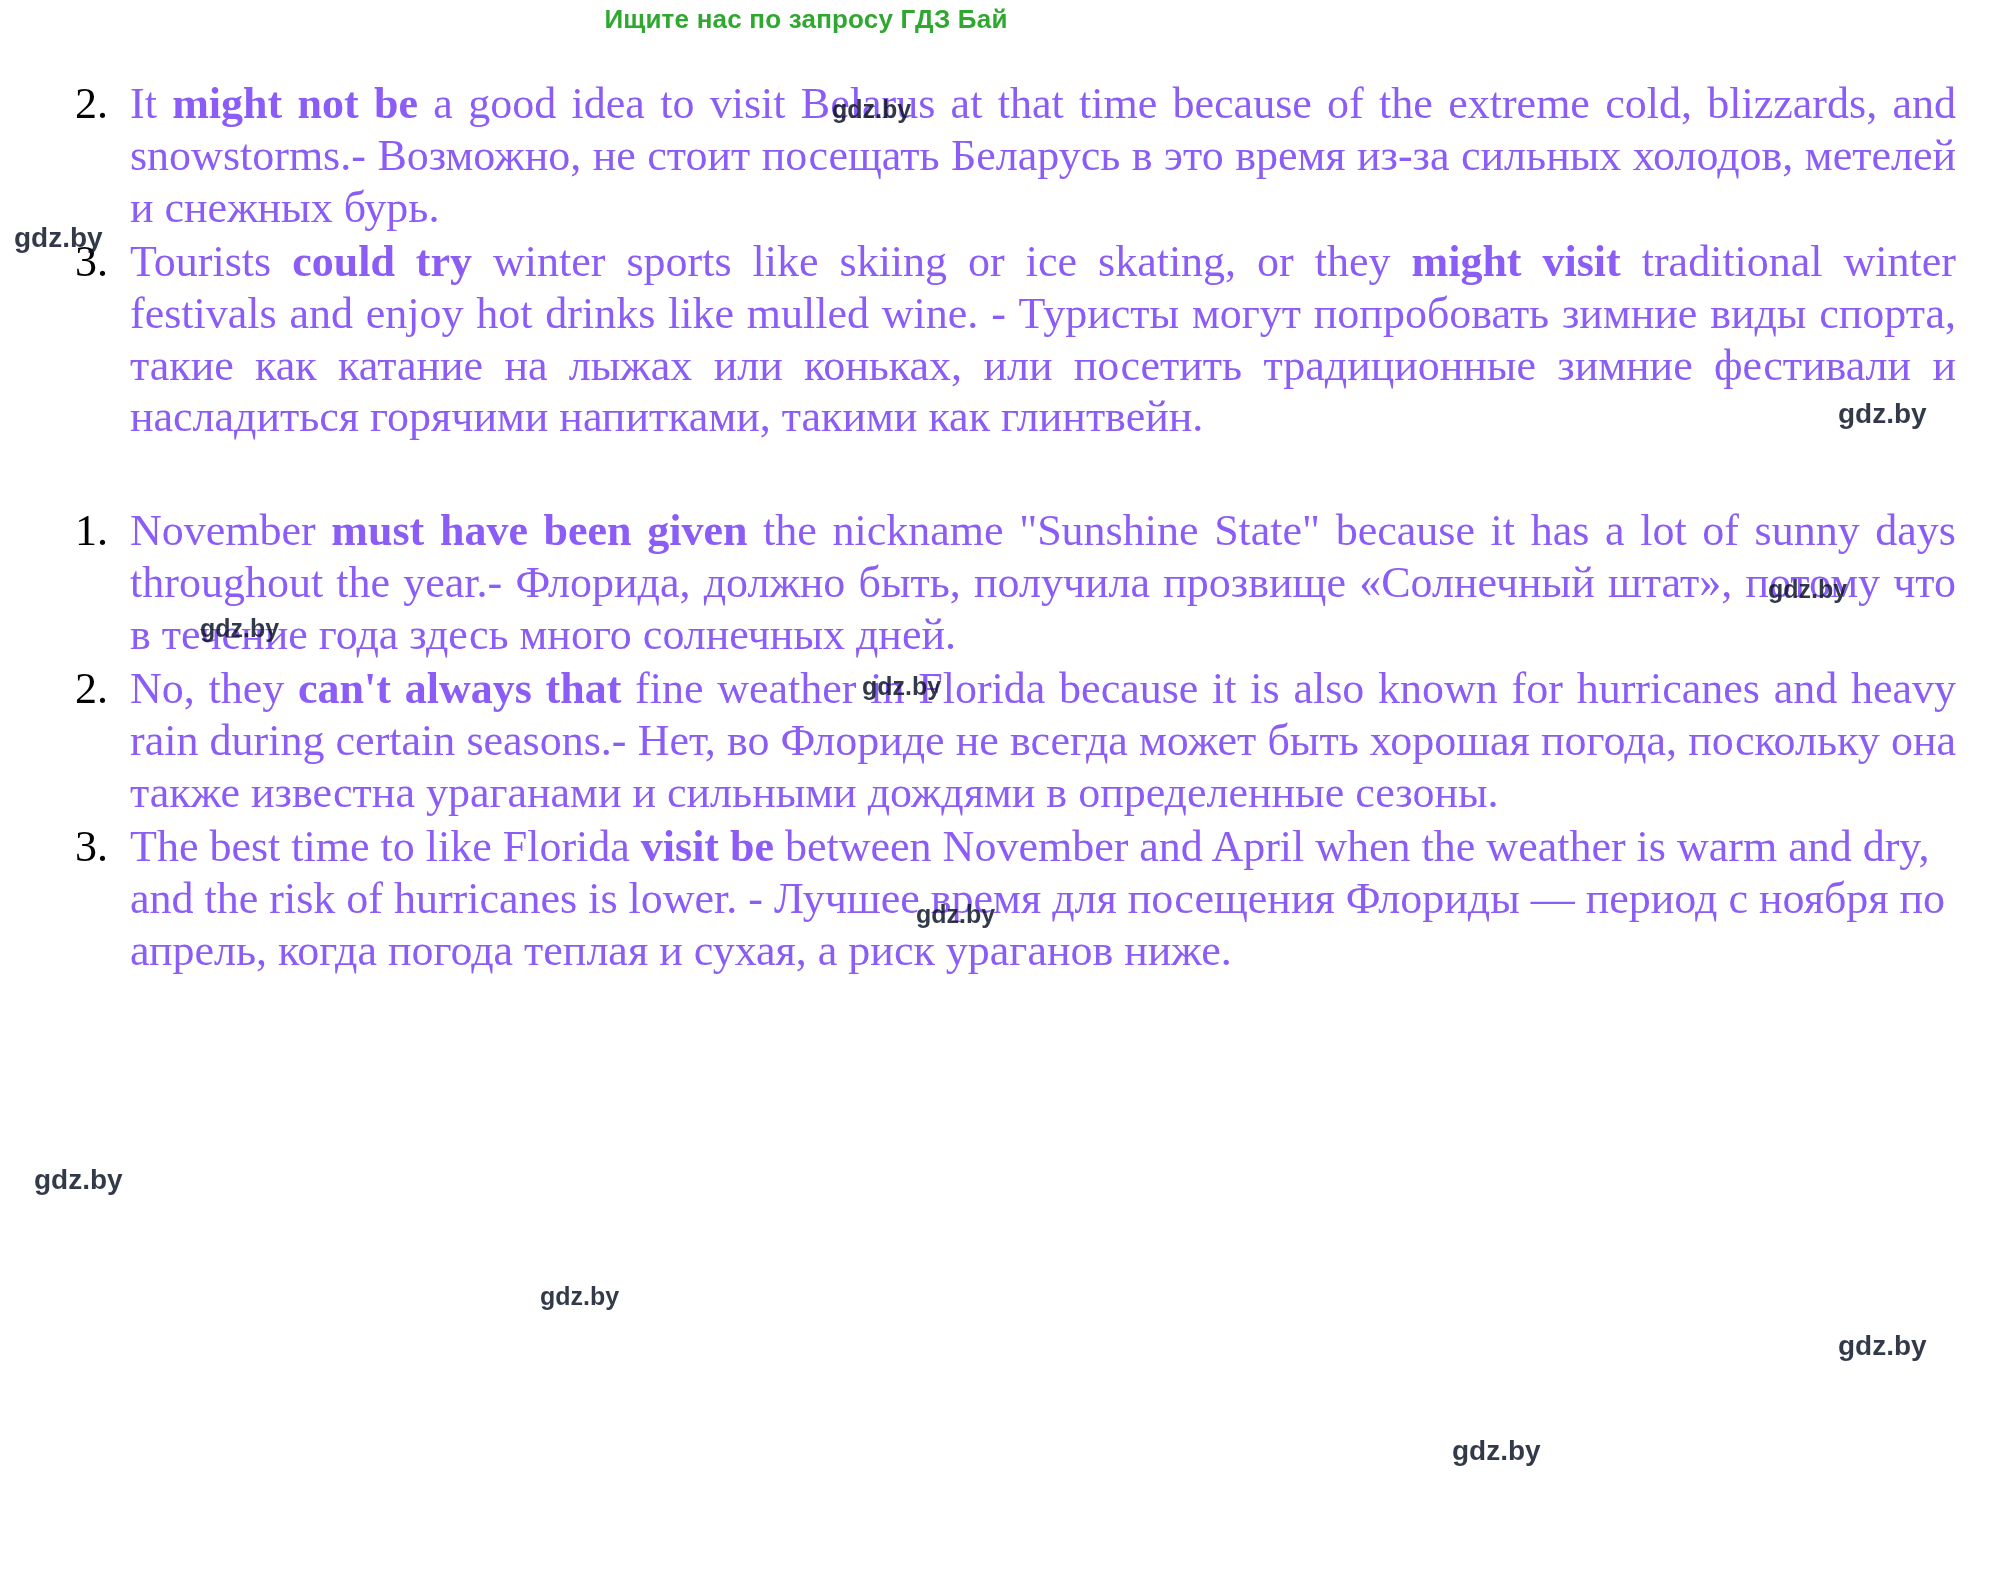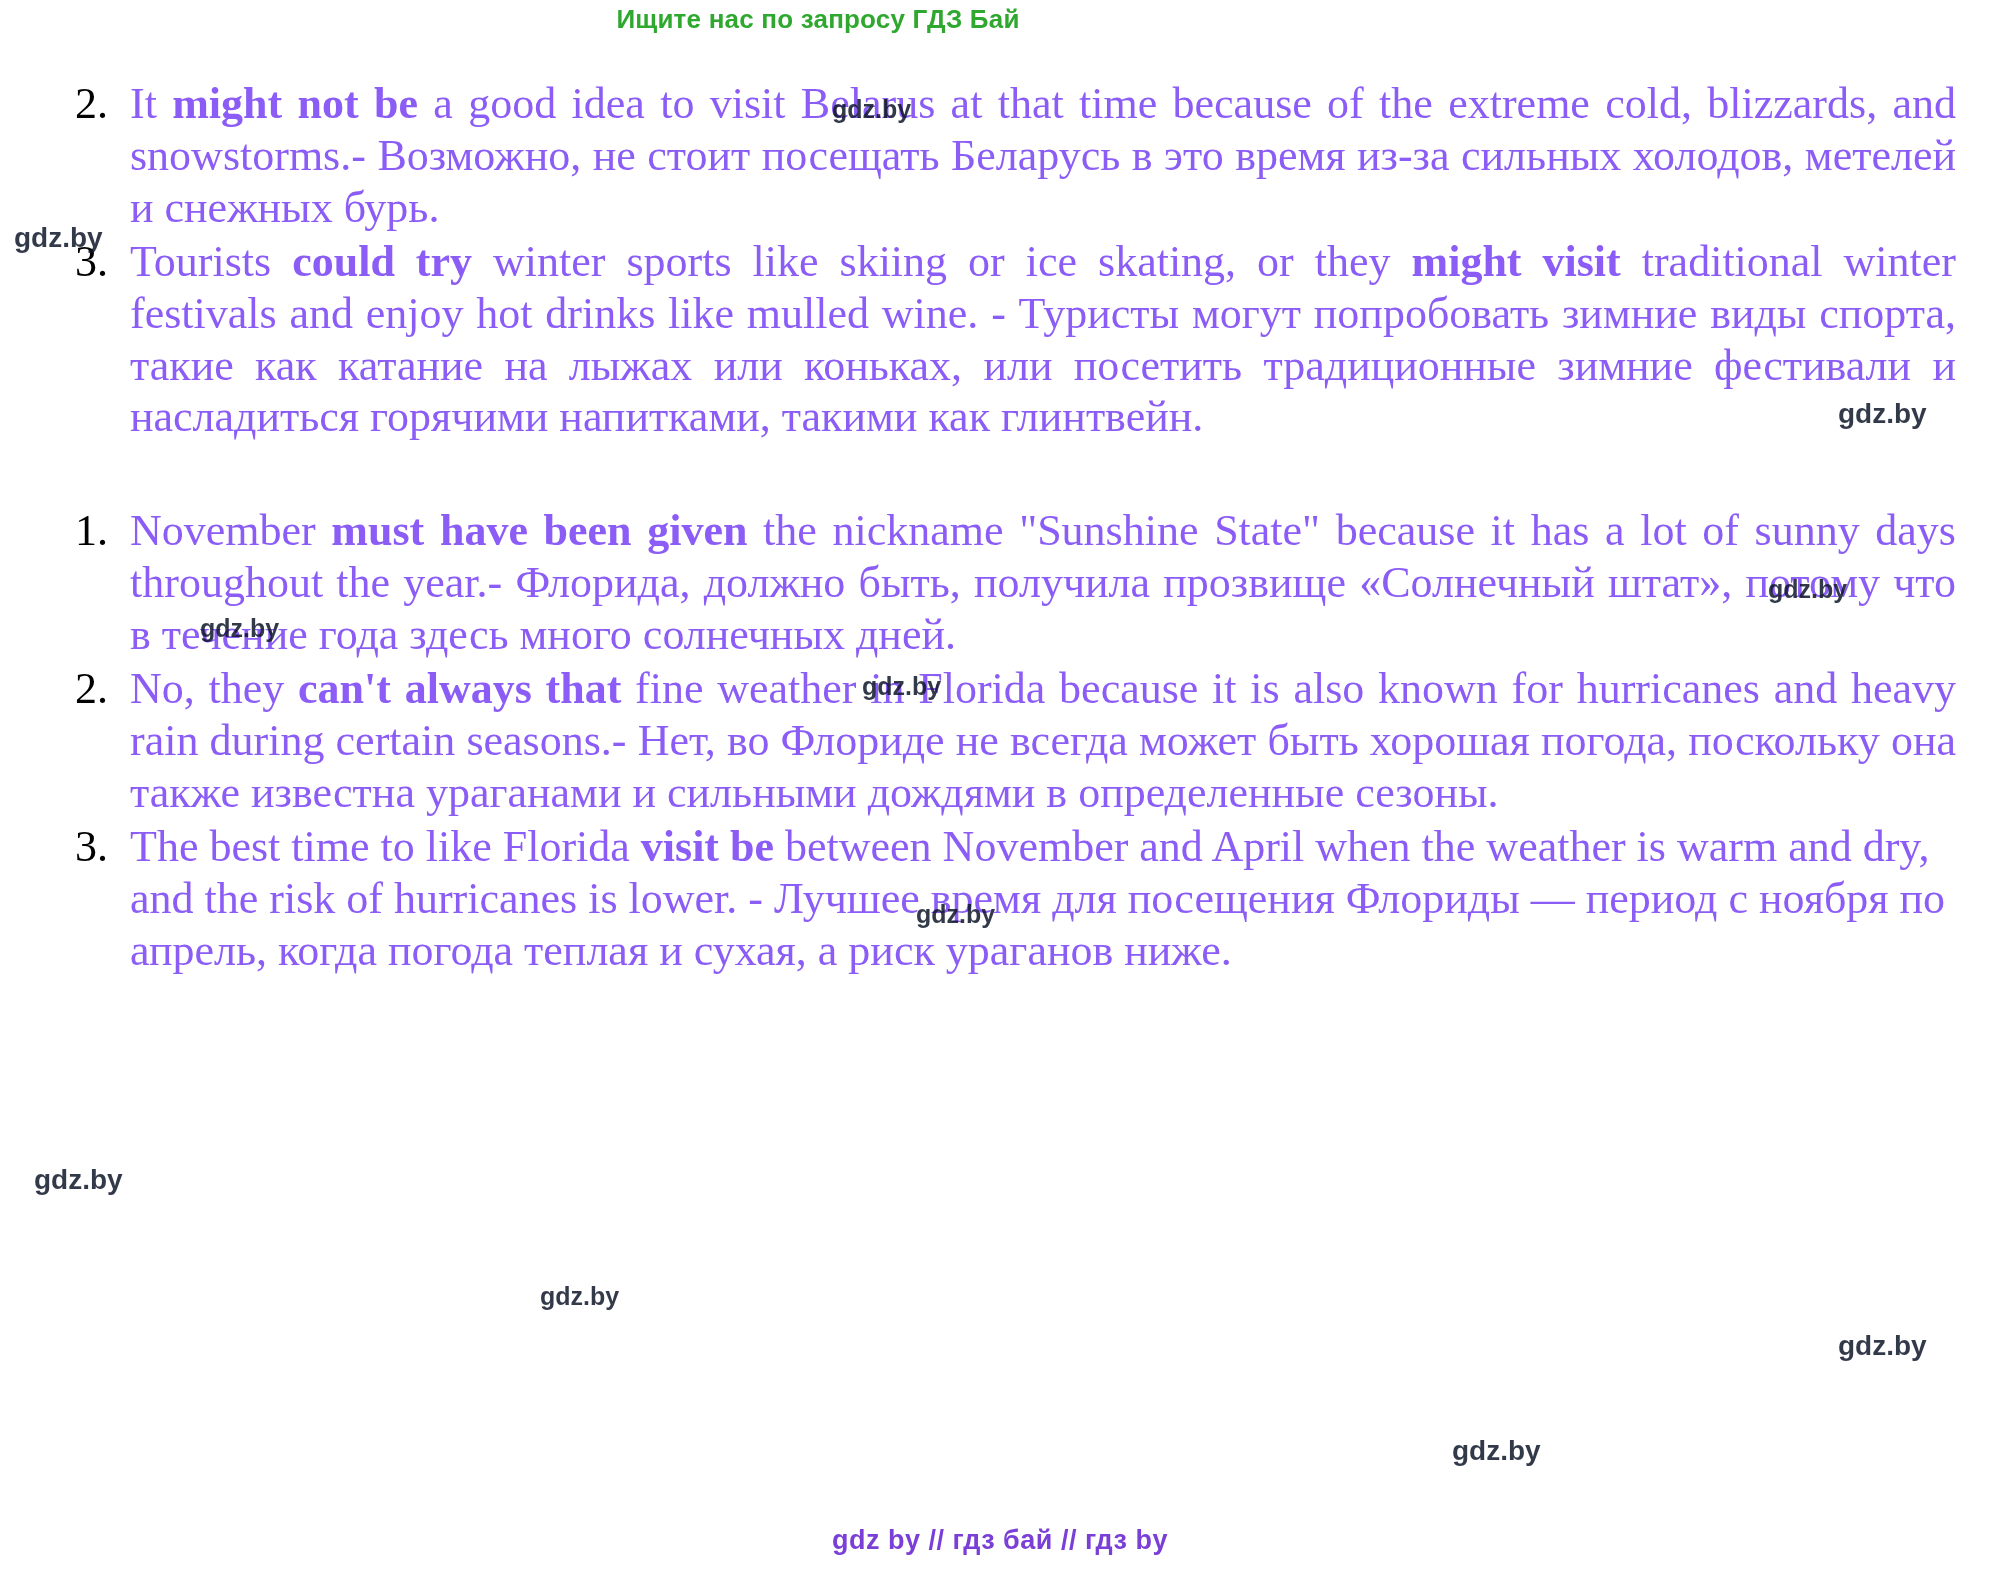--- a/index.html
+++ b/index.html
@@ -27,21 +27,20 @@
     position: absolute;
     top: 4px;
     left: 0;
     width: 1612px;
     text-align: center;
     font-family: "Liberation Sans", sans-serif;
     font-weight: bold;
     font-size: 26px;
     color: #2ea82e;
     letter-spacing: 0.2px;
-    padding-left: 12px;
   }
 
   
   .content {
     position: absolute;
     top: 78px;
     left: 0;
     width: 2000px;
     padding: 0 44px 0 56px;
     box-sizing: border-box;
@@ -142,21 +141,20 @@
             <div class="txt"><span>No, they </span><b>can't always that</b><span> fine weather in Florida because it is also known for hurricanes and heavy rain during certain seasons.- Нет, во Флориде не всегда может быть хорошая погода, поскольку она также известна ураганами и сильными дождями в определенные сезоны.</span></div>
           </div>
           <div class="item">
             <div class="num">3.</div>
             <div class="txt nojust"><span>The best time to like Florida </span><b>visit be</b><span> between November and April when the weather is warm and dry, and the risk of hurricanes is lower. - Лучшее время для посещения Флориды — период с ноября по апрель, когда погода теплая и сухая, а риск ураганов ниже.</span></div>
           </div>
         </div>
       </div>
   </div>
 
-  <div class="bottom-promo">gdz by  //  гдз бай  //  гдз by</div>
 
   <div id="watermarks-root">
       <div class="wm wm-sm" style="left: 832px; top: 95px;">gdz.by</div>
       <div class="wm wm-md" style="left: 14px; top: 222px;">gdz.by</div>
       <div class="wm wm-md" style="left: 1838px; top: 398px;">gdz.by</div>
       <div class="wm wm-sm" style="left: 1768px; top: 575px;">gdz.by</div>
       <div class="wm wm-sm" style="left: 200px; top: 614px;">gdz.by</div>
       <div class="wm wm-sm" style="left: 862px; top: 672px;">gdz.by</div>
       <div class="wm wm-sm" style="left: 916px; top: 900px;">gdz.by</div>
       <div class="wm wm-md" style="left: 34px; top: 1164px;">gdz.by</div>

